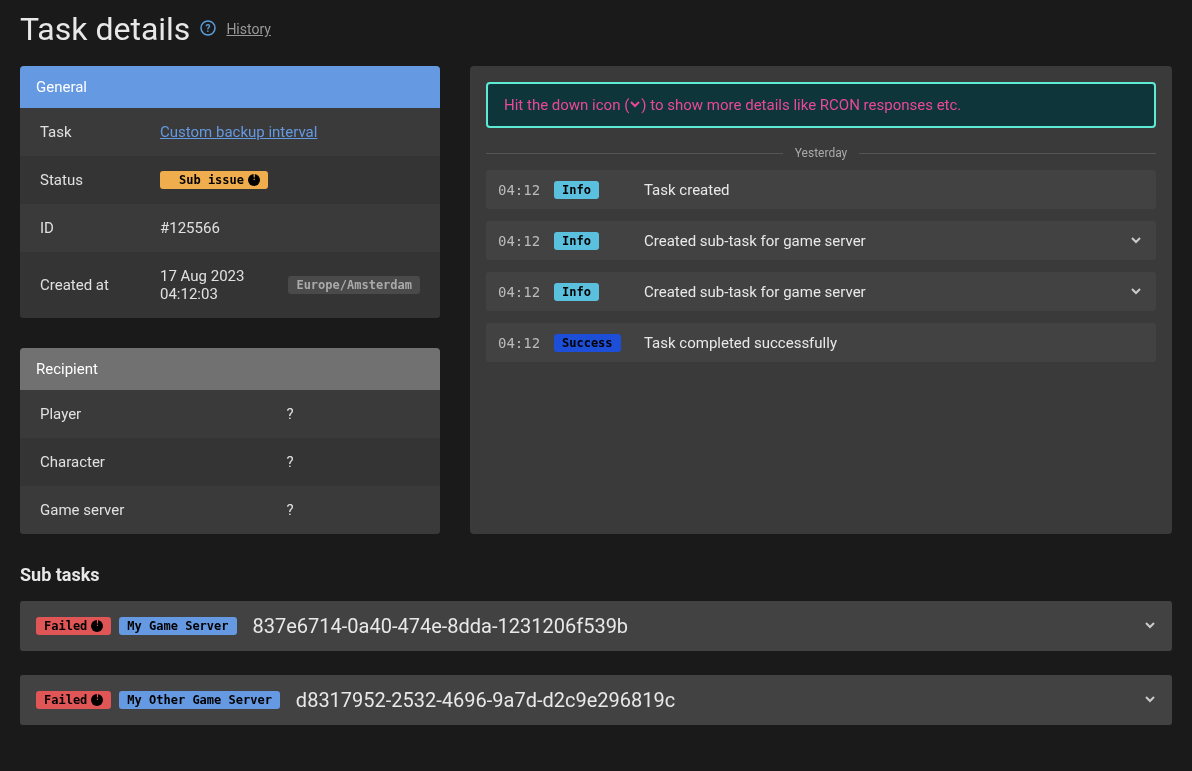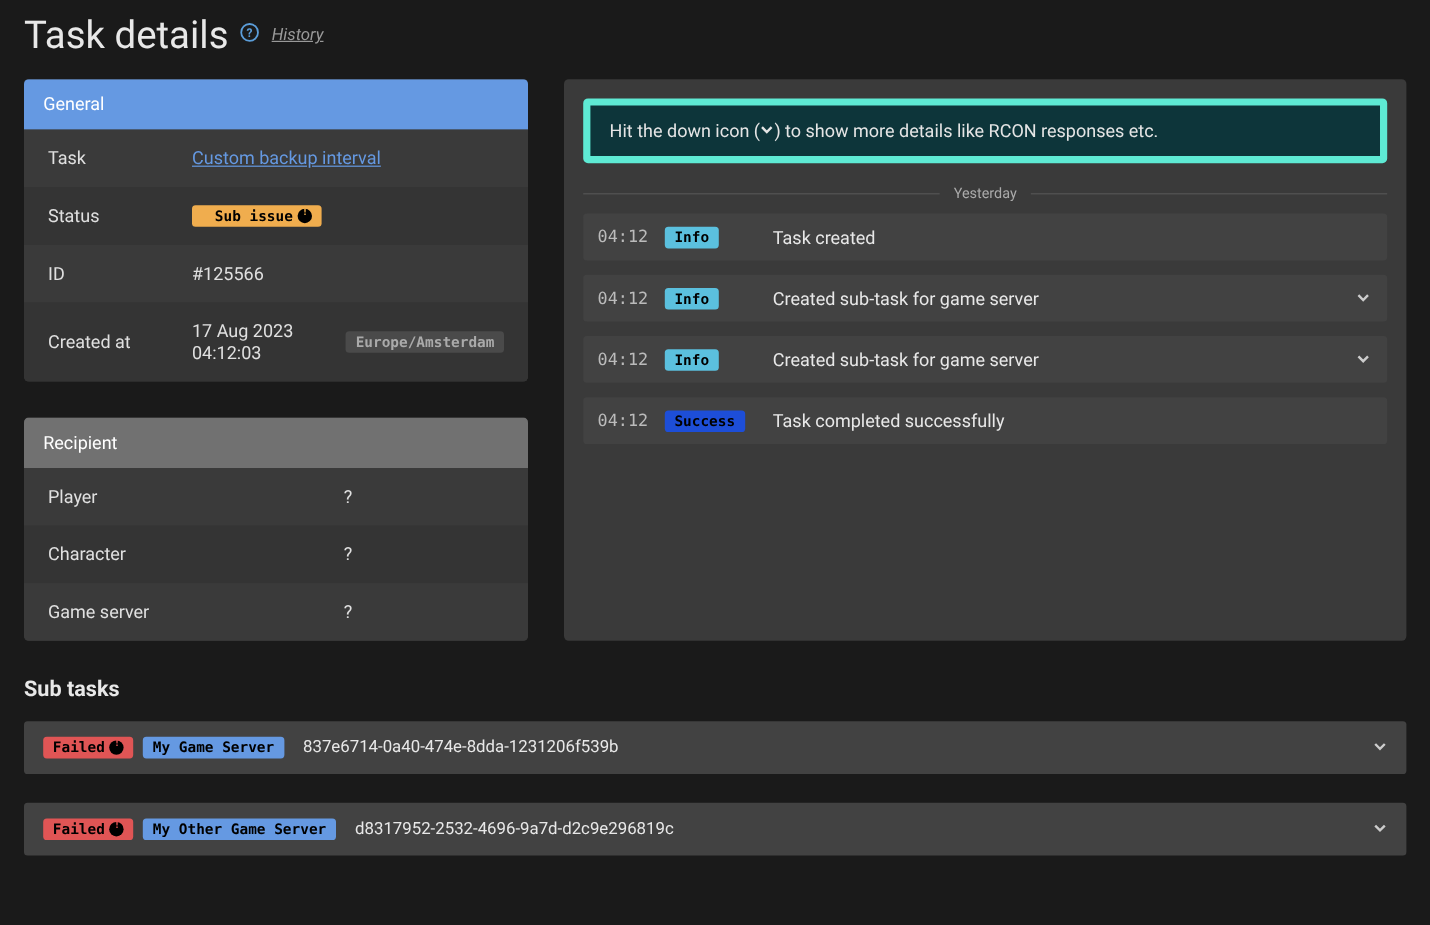--- a/index.html
+++ b/index.html
@@ -28,21 +28,20 @@
 .help-icon {
   color: #5b9dd9;
   font-size: 14px;
   cursor: pointer;
 }
 .history-link {
   color: #999;
   text-decoration: underline;
   font-size: 14px;
   cursor: pointer;
-  font-style: italic;
 }
 
 
 .two-col {
   display: flex;
   gap: 30px;
   align-items: stretch;
 }
 .col-left { width: 420px; display: flex; flex-direction: column; gap: 30px; }
 .col-right { flex: 1; }
@@ -109,24 +108,24 @@
   height: 100%;
   display: flex;
   flex-direction: column;
 }
 .logs-body {
   padding: 16px;
   flex: 1;
 }
 .info-box {
   background: #0d353a;
-  border: 6px solid #5eead4;
+  border: 2px solid #5eead4;
   border-radius: 4px;
   padding: 12px 16px;
-  color: #e5e5e5;
+  color: #ec4899;
   margin-bottom: 18px;
   font-size: 15px;
 }
 .log-date-sep {
   display: flex;
   align-items: center;
   gap: 12px;
   margin: 4px 0 10px 0;
 }
 .log-date-sep::before, .log-date-sep::after {
@@ -171,21 +170,21 @@
   padding: 13px 16px;
   margin-bottom: 24px;
   display: flex;
   align-items: center;
   gap: 8px;
 }
 .subtask-id {
   color: #e8e8e8;
   margin-left: 8px;
   flex: 1;
-  font-size: 14px;
+  font-size: 20px;
 }
 .subtask-chevron { color: #ccc; cursor: pointer; }
 
 .icon-circle-bang {
   display: inline-block;
   width: 12px;
   height: 12px;
   background: #000;
   border-radius: 50%;
   position: relative;

